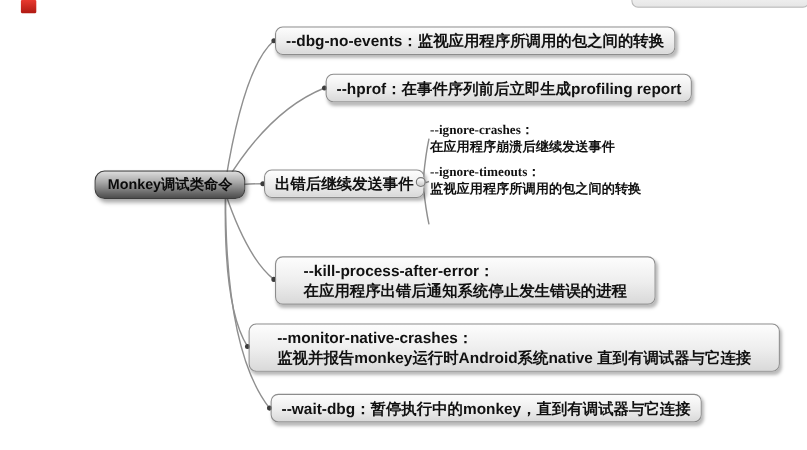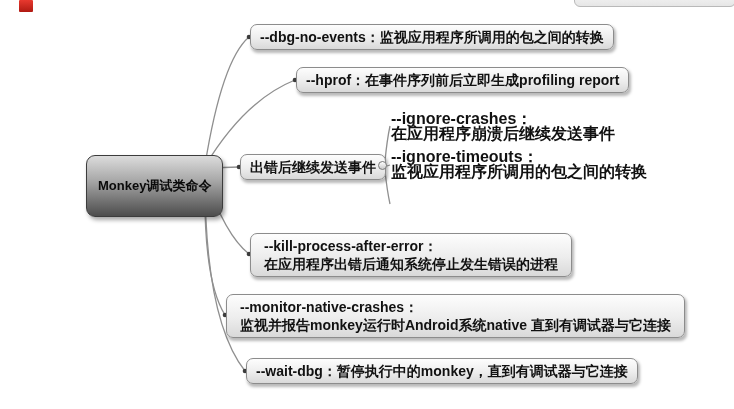--- a/index.html
+++ b/index.html
@@ -19,43 +19,44 @@
     background: linear-gradient(180deg, #fdfdfd 0%, #ededed 55%, #d9d9d9 100%);
     border: 1px solid #8c8c8c;
     border-radius: 7px;
     padding: 4px 9px;
     font-size: 14px;
     font-weight: 600;
     line-height: 16px;
     white-space: nowrap;
     box-shadow: 1.5px 2.5px 3px rgba(0,0,0,0.28);
   }
-  .node.two-line { line-height: 18px; padding: 3px 13px; }
+  .node.two-line { line-height: 18px; padding: 3px 25px; }
 
   .root-node {
     position: absolute;
     left: 86px; top: 155px;
     background: linear-gradient(180deg, #dcdcdc 0%, #a9a9a9 40%, #636363 85%, #4d4d4d 100%);
     border: 1px solid #3c3c3c;
     border-radius: 9px;
-    padding: 21px 11px;
+    padding: 3px 11px;
     font-size: 13px;
     font-weight: 700;
     white-space: nowrap;
     color: #0a0a0a;
     box-shadow: 2px 3px 4px rgba(0,0,0,0.35);
   }
 
   .subtopic {
     position: absolute;
-    font-size: 16px;
+    font-size: 12px;
     font-weight: 600;
     line-height: 15px;
     white-space: nowrap;
     color: #111;
+    font-family: Liberation Serif, serif;
   }
 
   .expand-circle {
     position: absolute;
     left: 378px; top: 161px;
     width: 9px; height: 9px;
     border: 1px solid #777;
     border-radius: 50%;
     background: linear-gradient(180deg, #ffffff, #c9c9c9);
     box-sizing: border-box;

